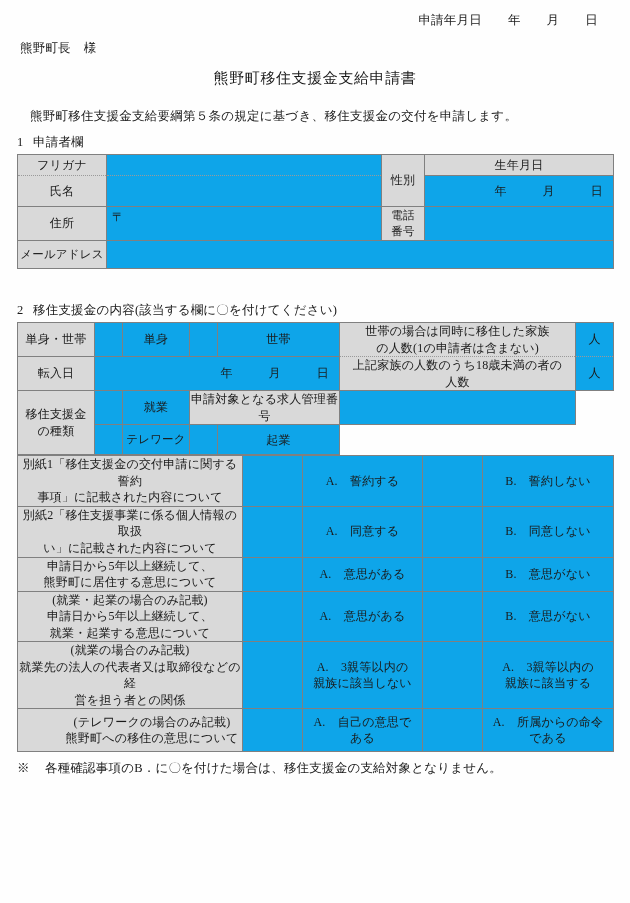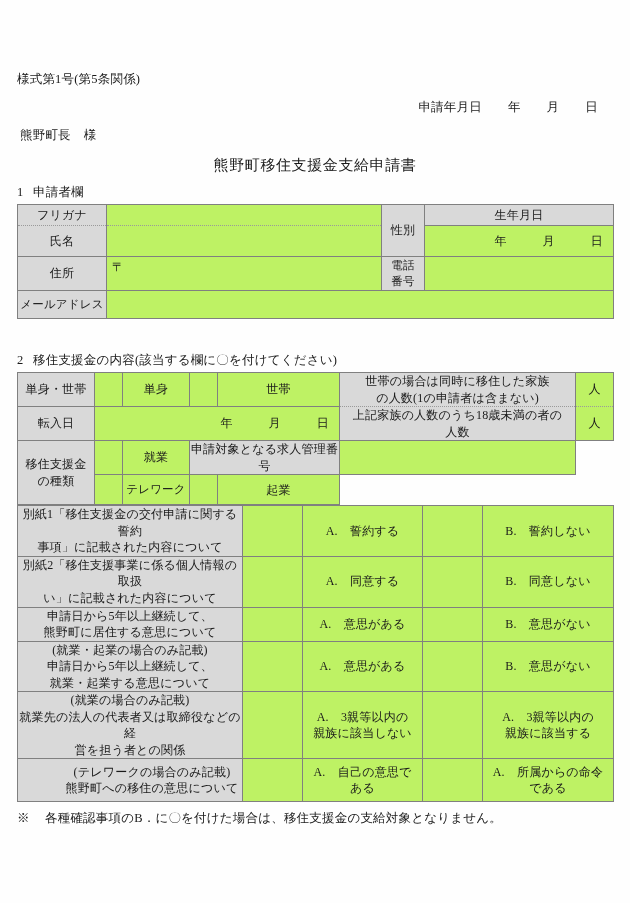--- a/index.html
+++ b/index.html
@@ -93,21 +93,21 @@
   }
   table.form td {
     border: 1px solid #808080;
     padding: 0;
     vertical-align: middle;
     text-align: center;
     line-height: 1.38;
     letter-spacing: 0.2px;
   }
   .shade { background: #d9d9d9; }
-  .white { background: #bef264; }
+  .white { background: #0ea5e9; }
   .noborder { border: 0 !important; background: transparent !important; }
   .dotted-bottom { border-bottom: 1px dotted #9a9a9a !important; }
   .dotted-top { border-top: 1px dotted #9a9a9a !important; }
   .tl { text-align: left; padding-left: 5px; }
   .tr { text-align: right; padding-right: 12px; }
   .pad2 { padding: 2px 3px; }
   .small-lab { font-size: 11.5px; }
   .tight { letter-spacing: -0.2px; }
 
   
@@ -133,32 +133,32 @@
     letter-spacing: 0.2px;
   }
   .footnote .mark { display: inline-block; width: 28px; }
 </style>
 </head>
 <body>
 
 <div class="page">
   <div class="sheet">
 
-    <div class="form-code">様式第1号(第5条関係)</div>
 
     <div class="apply-date">
       <span>申請年月日</span><span class="gap-s"></span><span>年</span><span class="gap-m"></span><span>月</span><span class="gap-m"></span><span>日</span>
     </div>
 
     <div class="addressee">
       <span>熊野町長</span><span class="sama">様</span>
     </div>
 
     <div class="doc-title">熊野町移住支援金支給申請書</div>
 
+    <div class="lead">熊野町移住支援金支給要綱第５条の規定に基づき、移住支援金の交付を申請します。</div>
 
     <div class="sec-head sec1-head">
       <span class="num">1</span><span>申請者欄</span>
     </div>
 
     <table class="form">
       <colgroup>
         <col style="width:89px">
         <col style="width:275px">
         <col style="width:43px">

